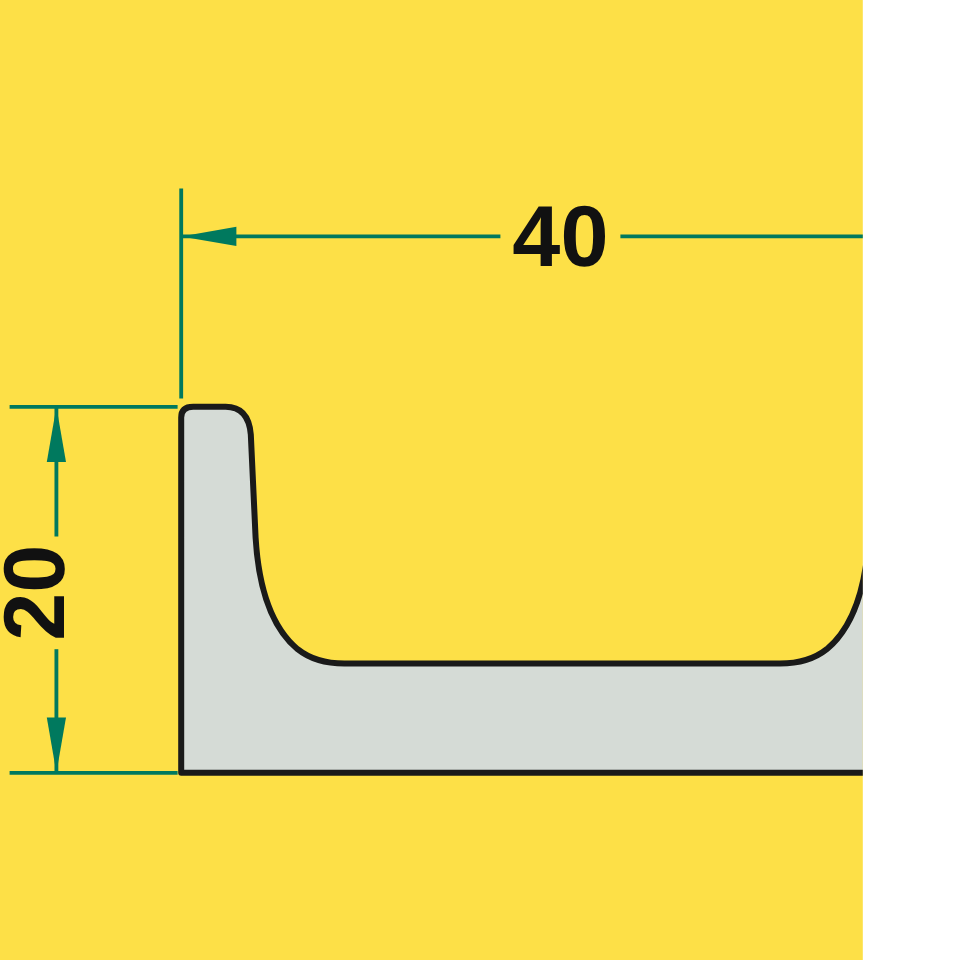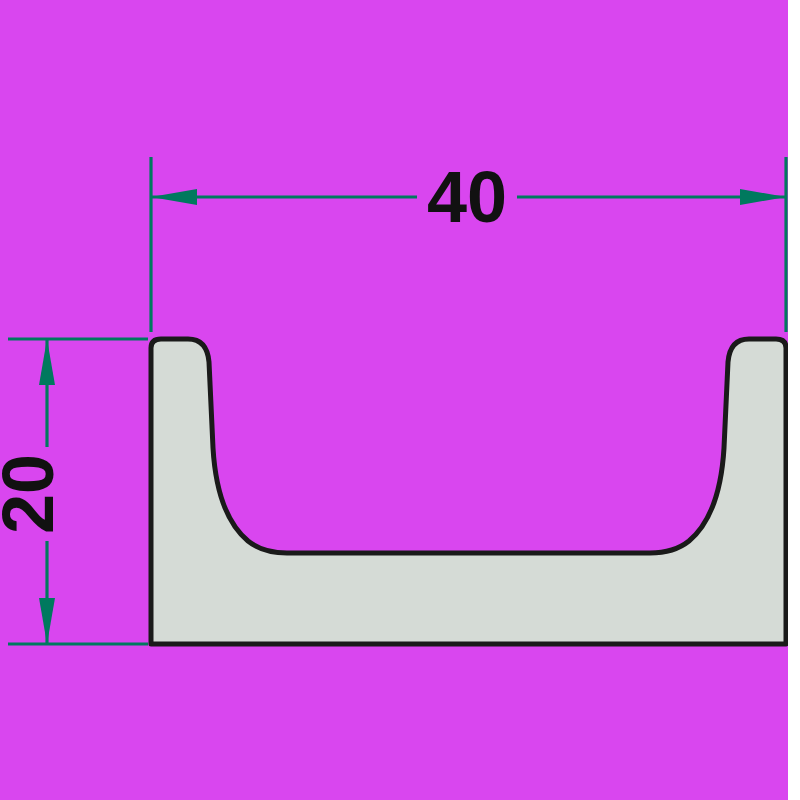--- a/index.html
+++ b/index.html
@@ -5,23 +5,23 @@
   html, body {
     margin: 0;
     padding: 0;
     width: 800px;
     height: 800px;
     background: #ffffff;
     font-family: "Liberation Sans", sans-serif;
   }
   .stage {
     position: relative;
-    width: 788px;
+    width: 719px;
     height: 800px;
-    background: #d946ef;
+    background: #fde047;
     overflow: hidden;
   }
   svg { display: block; }
 
   .profile {
     fill: var(--color-profile_fill, #d5dbd6);
     stroke: var(--color-profile_outline, #1a1a1a);
     stroke-width: 5;
     stroke-linejoin: round;
   }

